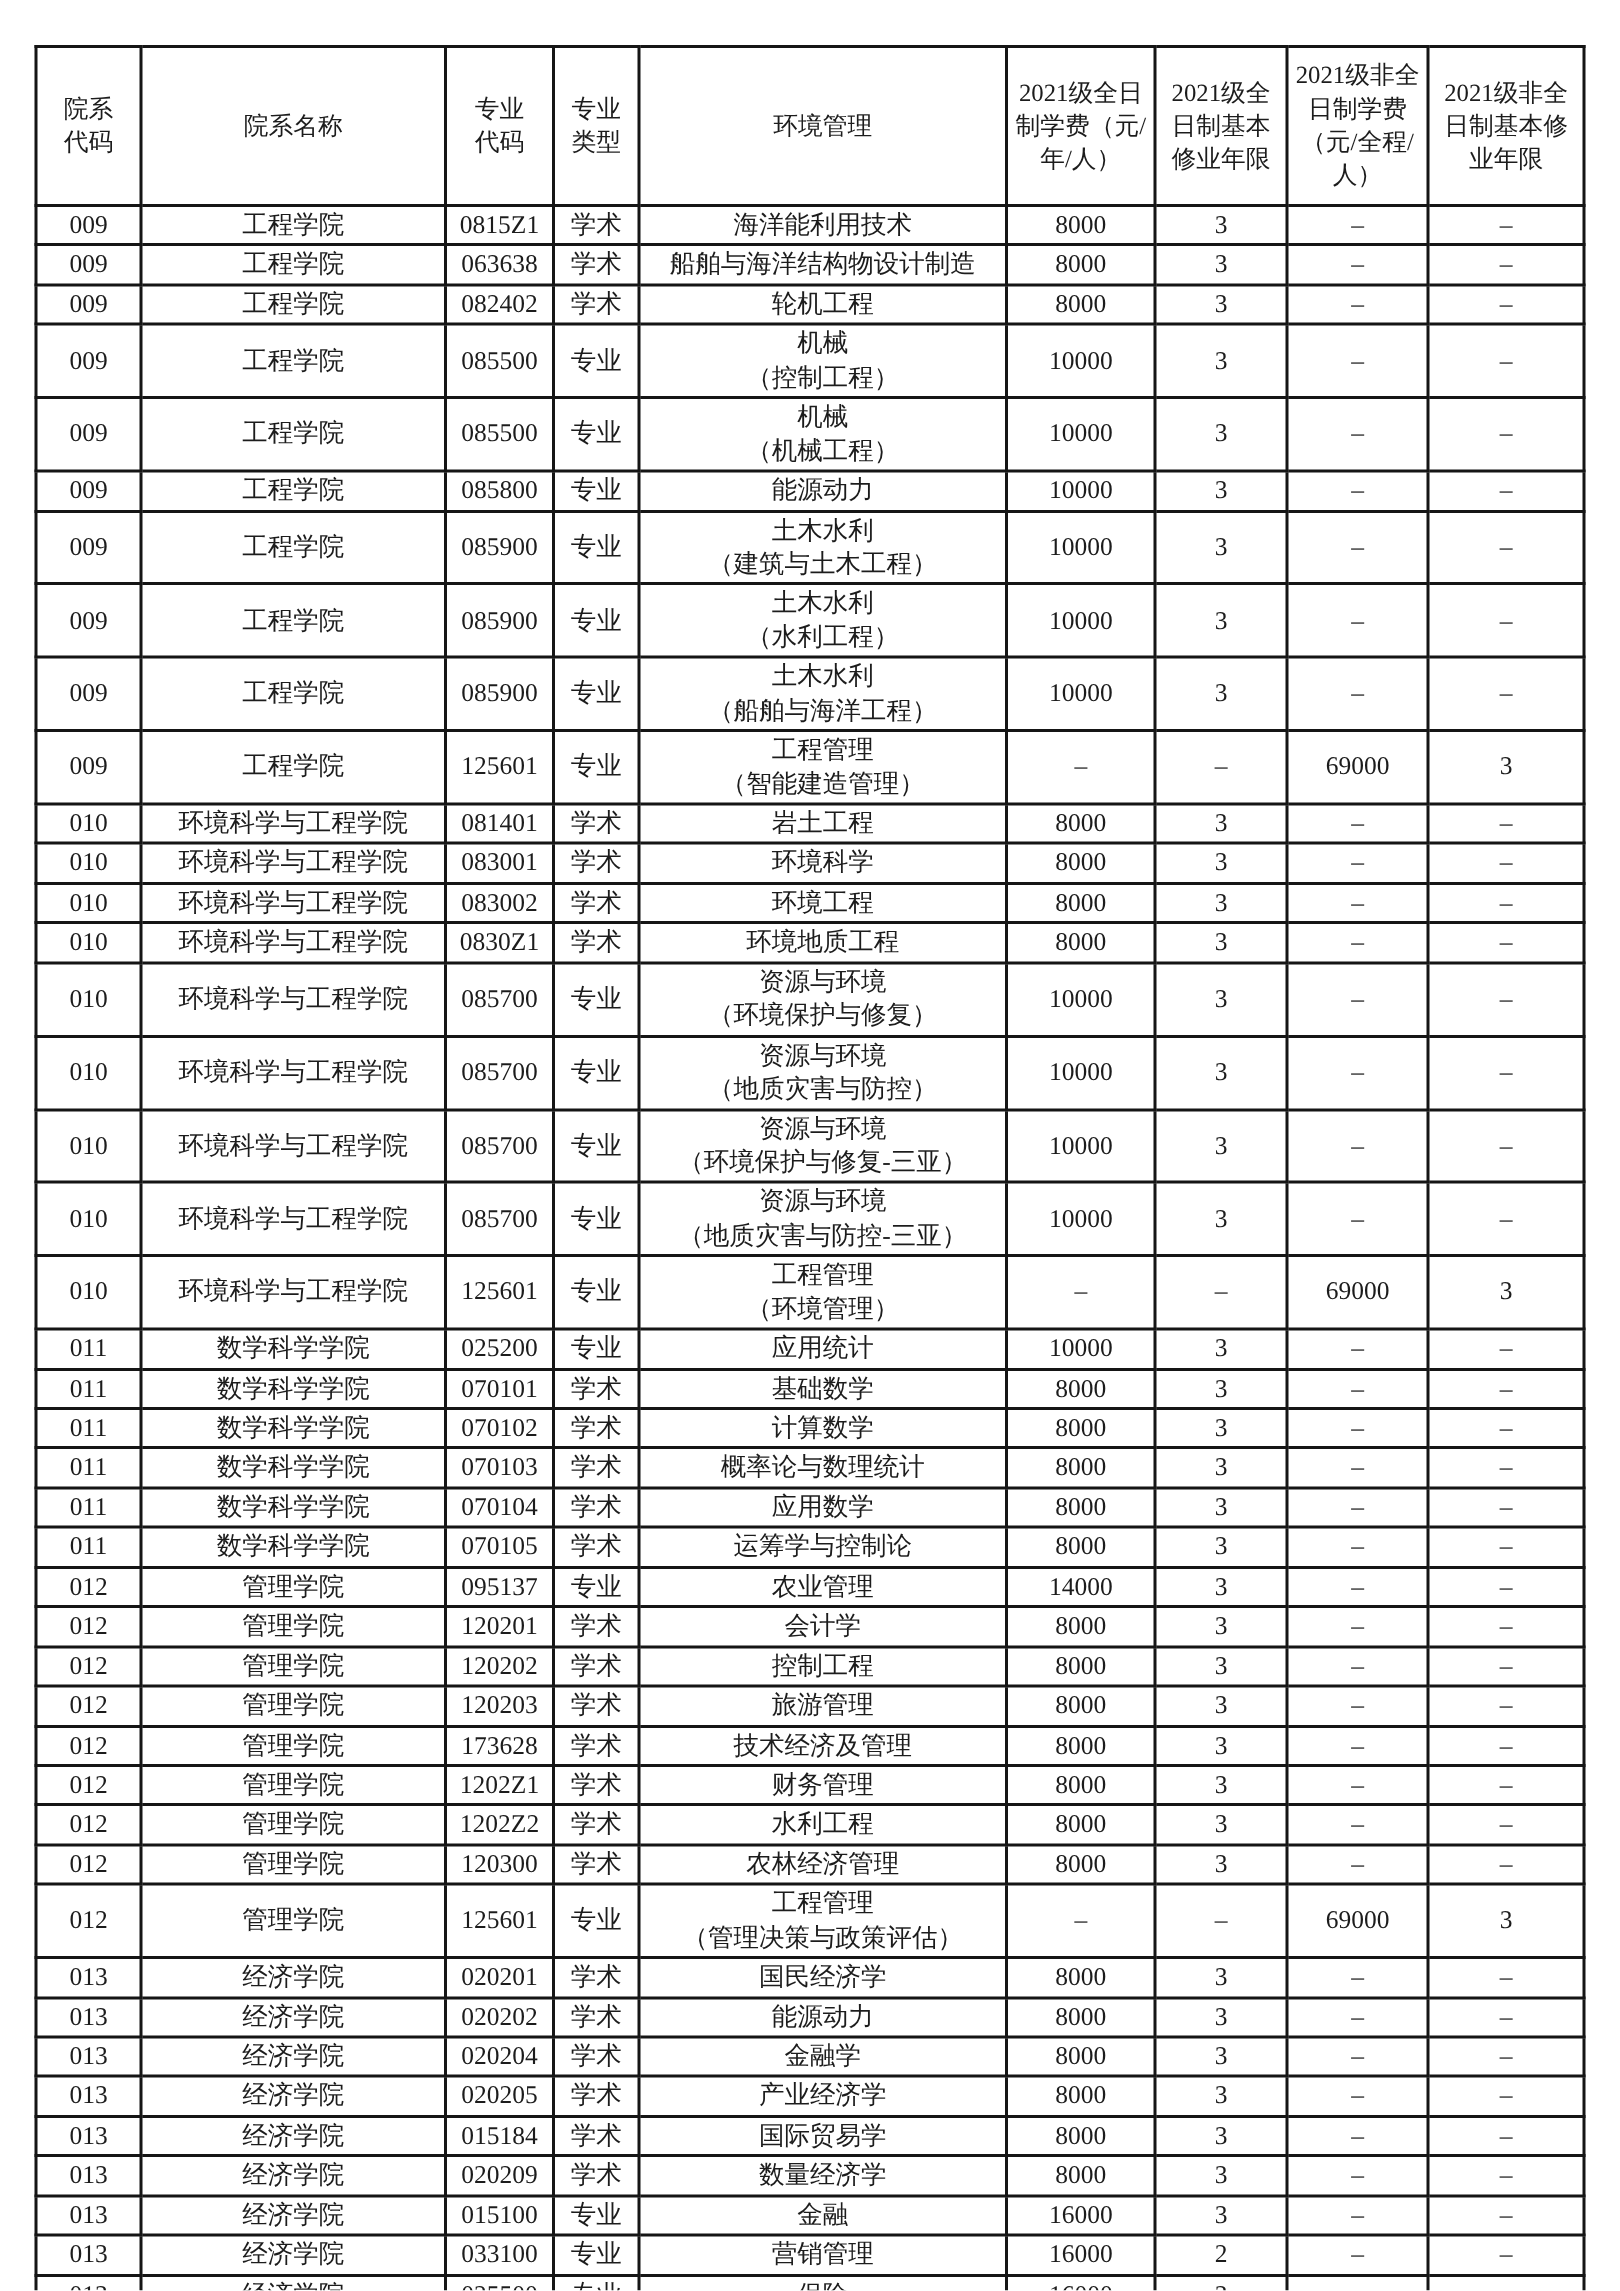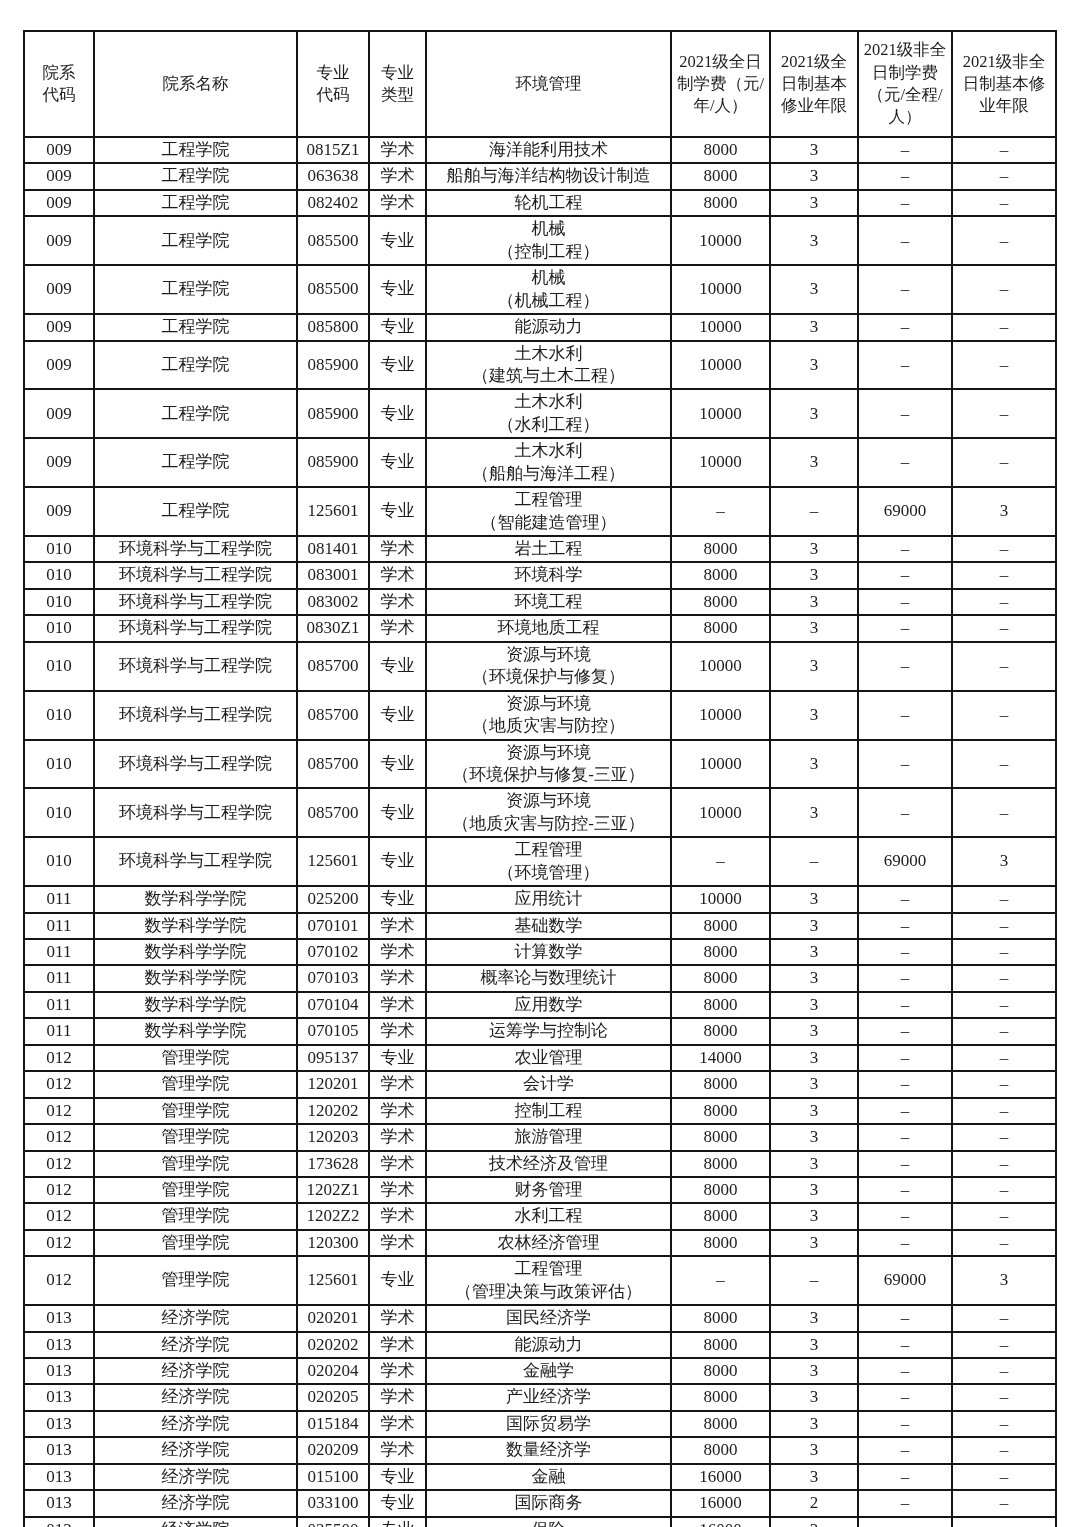--- a/index.html
+++ b/index.html
@@ -548,21 +548,21 @@
           <td>16000</td>
           <td>3</td>
           <td>–</td>
           <td>–</td>
         </tr>
         <tr>
           <td>013</td>
           <td>经济学院</td>
           <td>033100</td>
           <td>专业</td>
-          <td>国际商务</td>
+          <td>营销管理</td>
           <td>16000</td>
           <td>2</td>
           <td>–</td>
           <td>–</td>
         </tr>
         <tr>
           <td>013</td>
           <td>经济学院</td>
           <td>025500</td>
           <td>专业</td>

